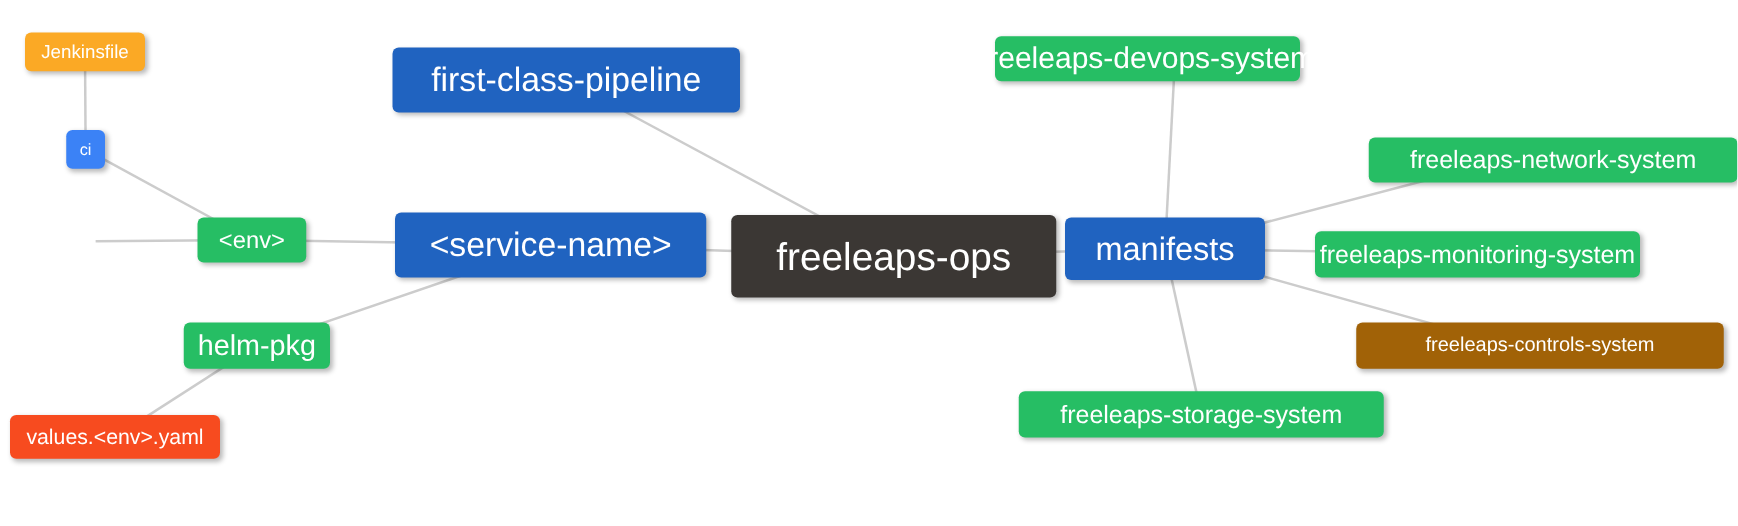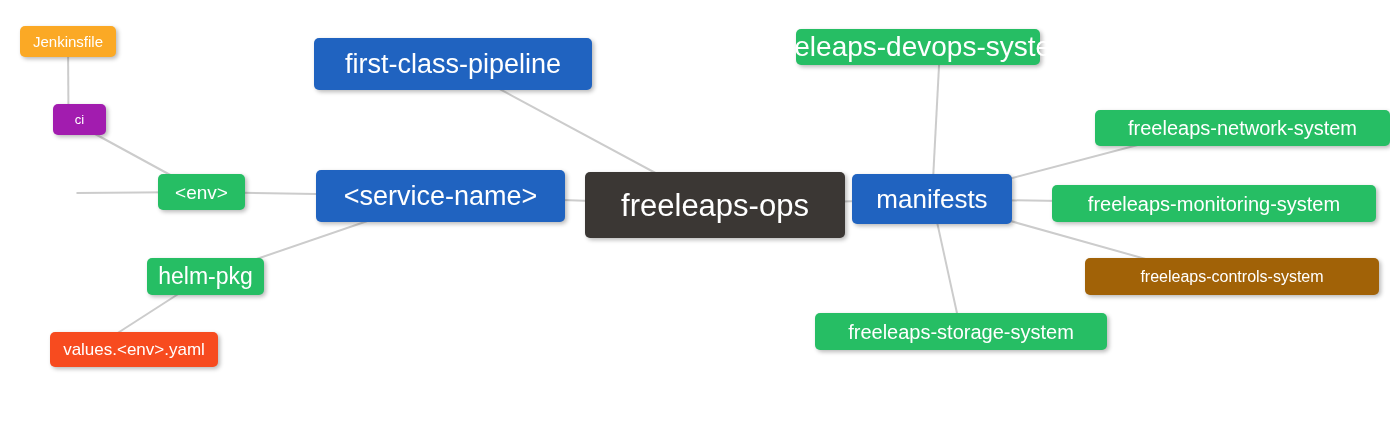--- a/index.html
+++ b/index.html
@@ -53,52 +53,52 @@
       <line x1="715" y1="205" x2="932" y2="199" stroke="#cccccc" stroke-width="2"></line>
       <line x1="932" y1="199" x2="940" y2="47" stroke="#cccccc" stroke-width="2"></line>
       <line x1="932" y1="199" x2="1202.5" y2="128" stroke="#cccccc" stroke-width="2"></line>
       <line x1="932" y1="199" x2="1212" y2="203.5" stroke="#cccccc" stroke-width="2"></line>
       <line x1="932" y1="199" x2="1208" y2="276.5" stroke="#cccccc" stroke-width="2"></line>
       <line x1="932" y1="199" x2="961" y2="331.5" stroke="#cccccc" stroke-width="2"></line>
     </svg>
     <div class="node" style="left: 20px; top: 26px; width: 96px; height: 31px; background: rgb(251, 169, 37); font-size: 15px; color: rgb(255, 255, 255);">
       <span>Jenkinsfile</span>
     </div>
-    <div class="node" style="left: 53px; top: 104px; width: 53px; height: 31px; background: #a21caf; font-size: 13px; color: rgb(255, 255, 255);">
+    <div class="node" style="left: 53px; top: 104px; width: 31px; height: 31px; background: #3b82f6; font-size: 13px; color: rgb(255, 255, 255);">
       <span>ci</span>
     </div>
     <div class="node" style="left: 158px; top: 174px; width: 87px; height: 36px; background: rgb(38, 190, 100); font-size: 19px; color: rgb(255, 255, 255);">
       <span>&lt;env&gt;</span>
     </div>
     <div class="node" style="left: 316px; top: 170px; width: 249px; height: 52px; background: rgb(32, 99, 192); font-size: 27px; color: rgb(255, 255, 255); text-align: right;">
       <span>&lt;service-name&gt;</span>
     </div>
     <div class="node" style="left: 314px; top: 38px; width: 278px; height: 52px; background: rgb(32, 99, 192); font-size: 27px; color: rgb(255, 255, 255);">
       <span>first-class-pipeline</span>
     </div>
     <div class="node" style="left: 852px; top: 174px; width: 160px; height: 50px; background: rgb(32, 99, 192); font-size: 26px; color: rgb(255, 255, 255);">
       <span>manifests</span>
     </div>
     <div class="node" style="left: 585px; top: 172px; width: 260px; height: 66px; background: rgb(59, 55, 52); font-size: 31px; color: rgb(255, 255, 255);">
       <span>freeleaps-ops</span>
     </div>
-    <div class="node" style="left: 796px; top: 29px; width: 244px; height: 36px; background: rgb(38, 190, 100); font-size: 28px; color: rgb(255, 255, 255);">
+    <div class="node" style="left: 796px; top: 29px; width: 244px; height: 36px; background: rgb(38, 190, 100); font-size: 24px; color: rgb(255, 255, 255);">
       <span>freeleaps-devops-system</span>
     </div>
     <div class="node" style="left: 1055px; top: 110px; width: 295px; height: 36px; background: rgb(38, 190, 100); font-size: 20px; color: rgb(255, 255, 255); margin-left: 40px;">
       <span>freeleaps-network-system</span>
     </div>
-    <div class="node" style="left: 1052px; top: 185px; width: 324px; height: 37px; background: rgb(38, 190, 100); font-size: 20px; color: rgb(255, 255, 255);">
+    <div class="node" style="left: 1052px; top: 185px; width: 260px; height: 37px; background: rgb(38, 190, 100); font-size: 20px; color: rgb(255, 255, 255);">
       <span>freeleaps-monitoring-system</span>
     </div>
     <div class="node" style="left: 1061px; top: 258px; width: 294px; height: 37px; background: #a16207; font-size: 16px; color: rgb(255, 255, 255); margin-left: 24px;">
       <span>freeleaps-controls-system</span>
     </div>
     <div class="node" style="left: 815px; top: 313px; width: 292px; height: 37px; background: rgb(38, 190, 100); font-size: 20px; color: rgb(255, 255, 255);">
       <span>freeleaps-storage-system</span>
     </div>
     <div class="node" style="left: 147px; top: 258px; width: 117px; height: 37px; background: rgb(38, 190, 100); font-size: 23px; color: rgb(255, 255, 255);">
       <span>helm-pkg</span>
     </div>
-    <div class="node" style="left: 8px; top: 332px; width: 168px; height: 35px; background: rgb(247, 75, 31); font-size: 17px; color: rgb(255, 255, 255); margin-left: 42px;">
+    <div class="node" style="left: 8px; top: 332px; width: 168px; height: 35px; background: rgb(247, 75, 31); font-size: 17px; color: rgb(255, 255, 255);">
       <span>values.&lt;env&gt;.yaml</span>
     </div>
   </div>
 
 </body></html>

